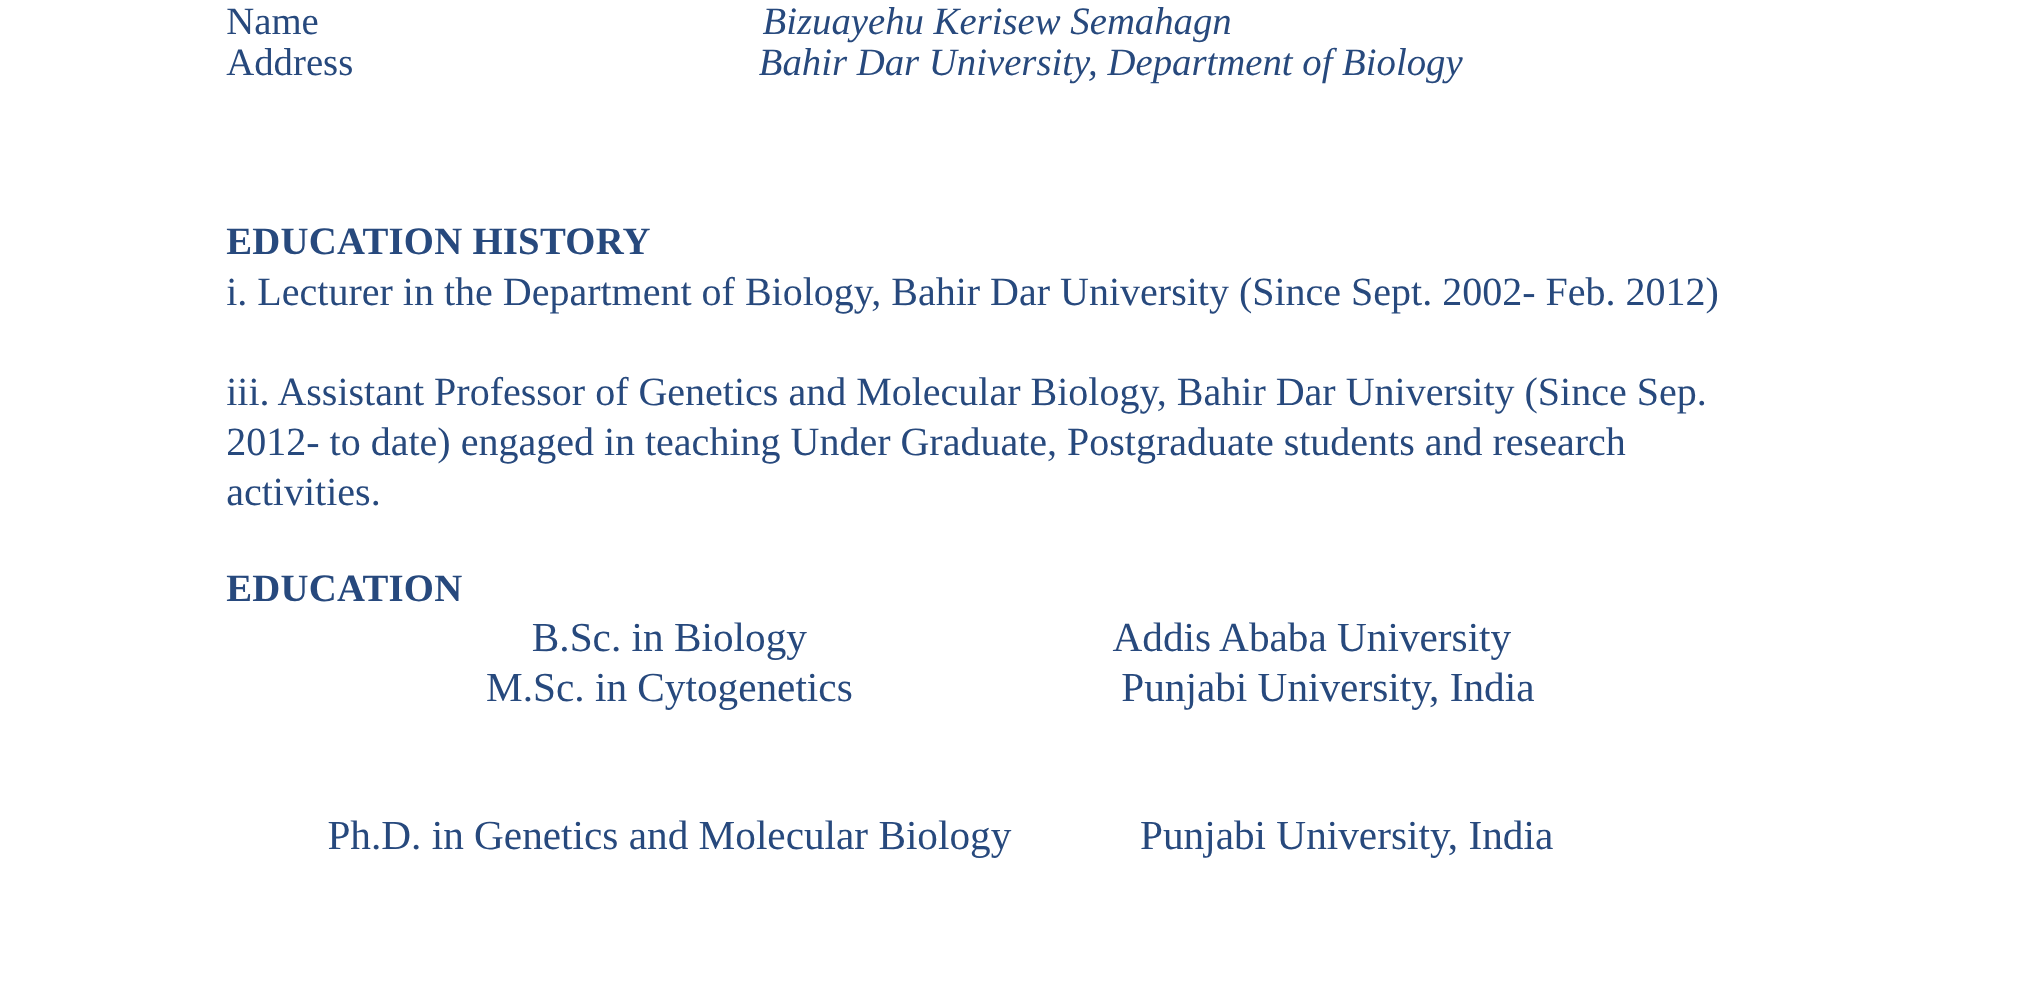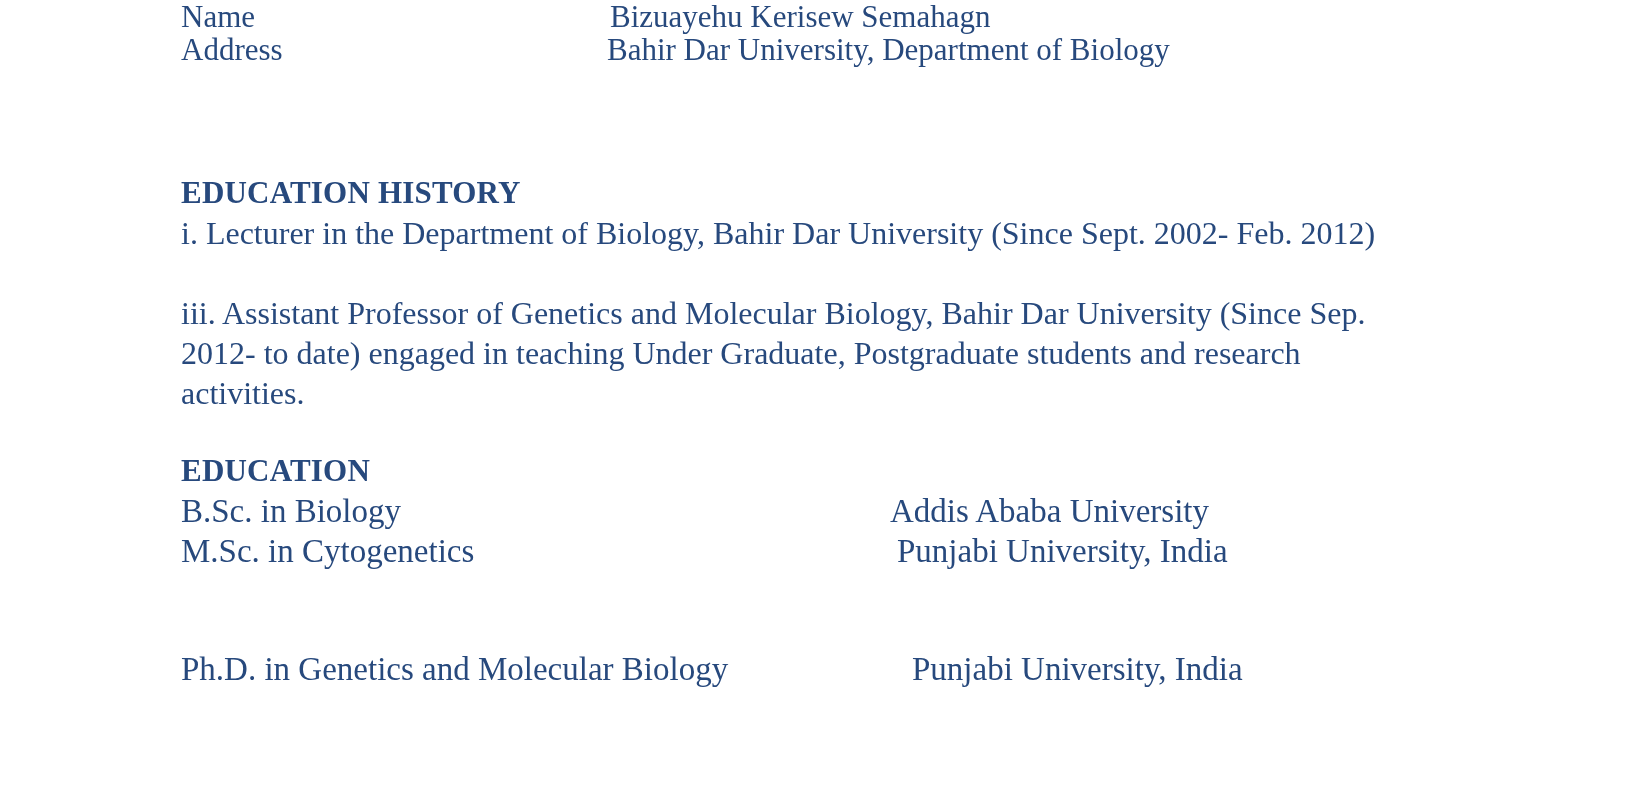--- a/index.html
+++ b/index.html
@@ -40,21 +40,21 @@
     vertical-align: baseline;
     white-space: nowrap;
   }
   td.contact-label {
     width: 429px;
     padding-right: 0;
   }
   td.contact-value {
     text-align: left;
   }
-  .contact-value-inner  { display: inline-block; }
+  .contact-value-inner  { display: inline-block; font-style: italic; }
 
   .v-name    { margin-left: 0px; }
   .v-address { margin-left: -3px; }
   .v-phone   { margin-left: 1px; }
   .v-email   { margin-left: -22px; }
 
   .email-link {
     color: #27497d;
     text-decoration: underline;
     text-underline-offset: 2px;
@@ -89,21 +89,21 @@
     margin: 0;
     padding: 0;
   }
   .edu-table td {
     padding: 0;
     font-size: 33px;
     line-height: 40px;
     vertical-align: baseline;
     white-space: nowrap;
   }
-  td.edu-degree { width: 709px; }
+  td.edu-degree { width: 709px; text-align: center; }
   td.edu-school { text-align: left; }
 
   .s-bsc  { margin-left: 0px; margin-top: 19px; }
   .s-msc  { margin-left: 7px; }
   .s-phd  { margin-left: 22px; }
 
   .edu-gap-row td { height: 78px; }
 </style>
 </head>
 <body style="color: rgb(39, 73, 125); background: rgb(255, 255, 255);">

